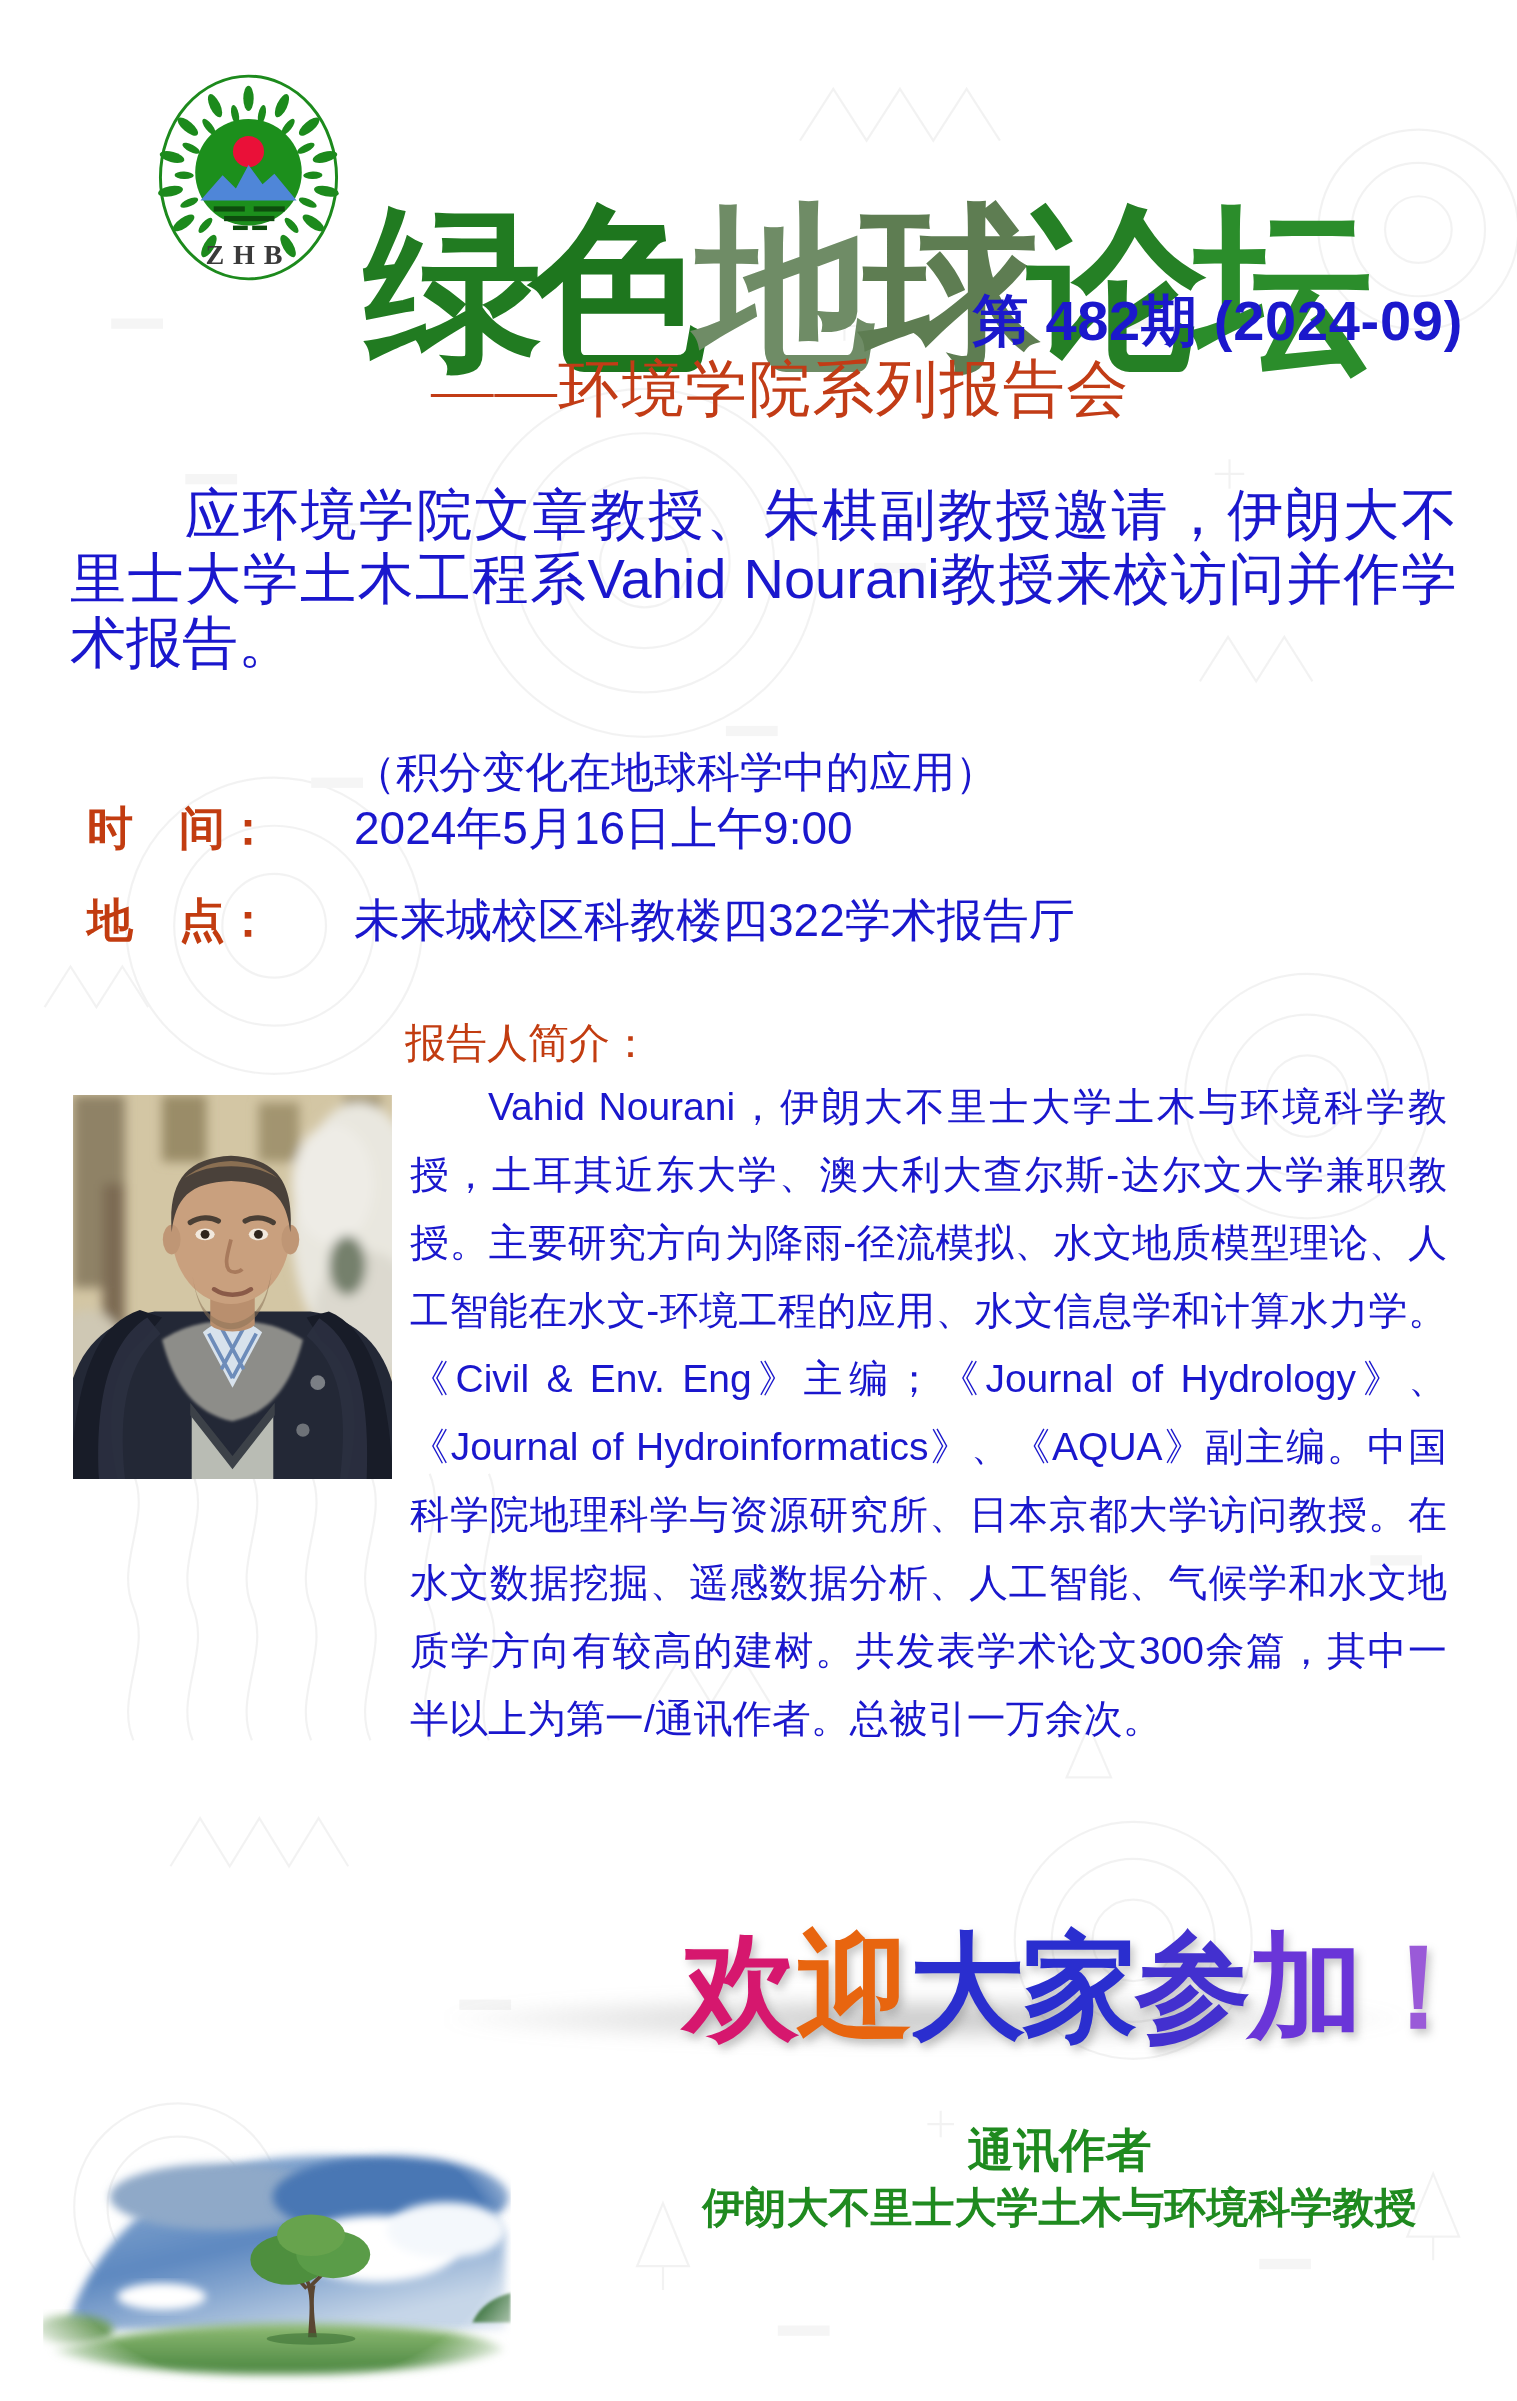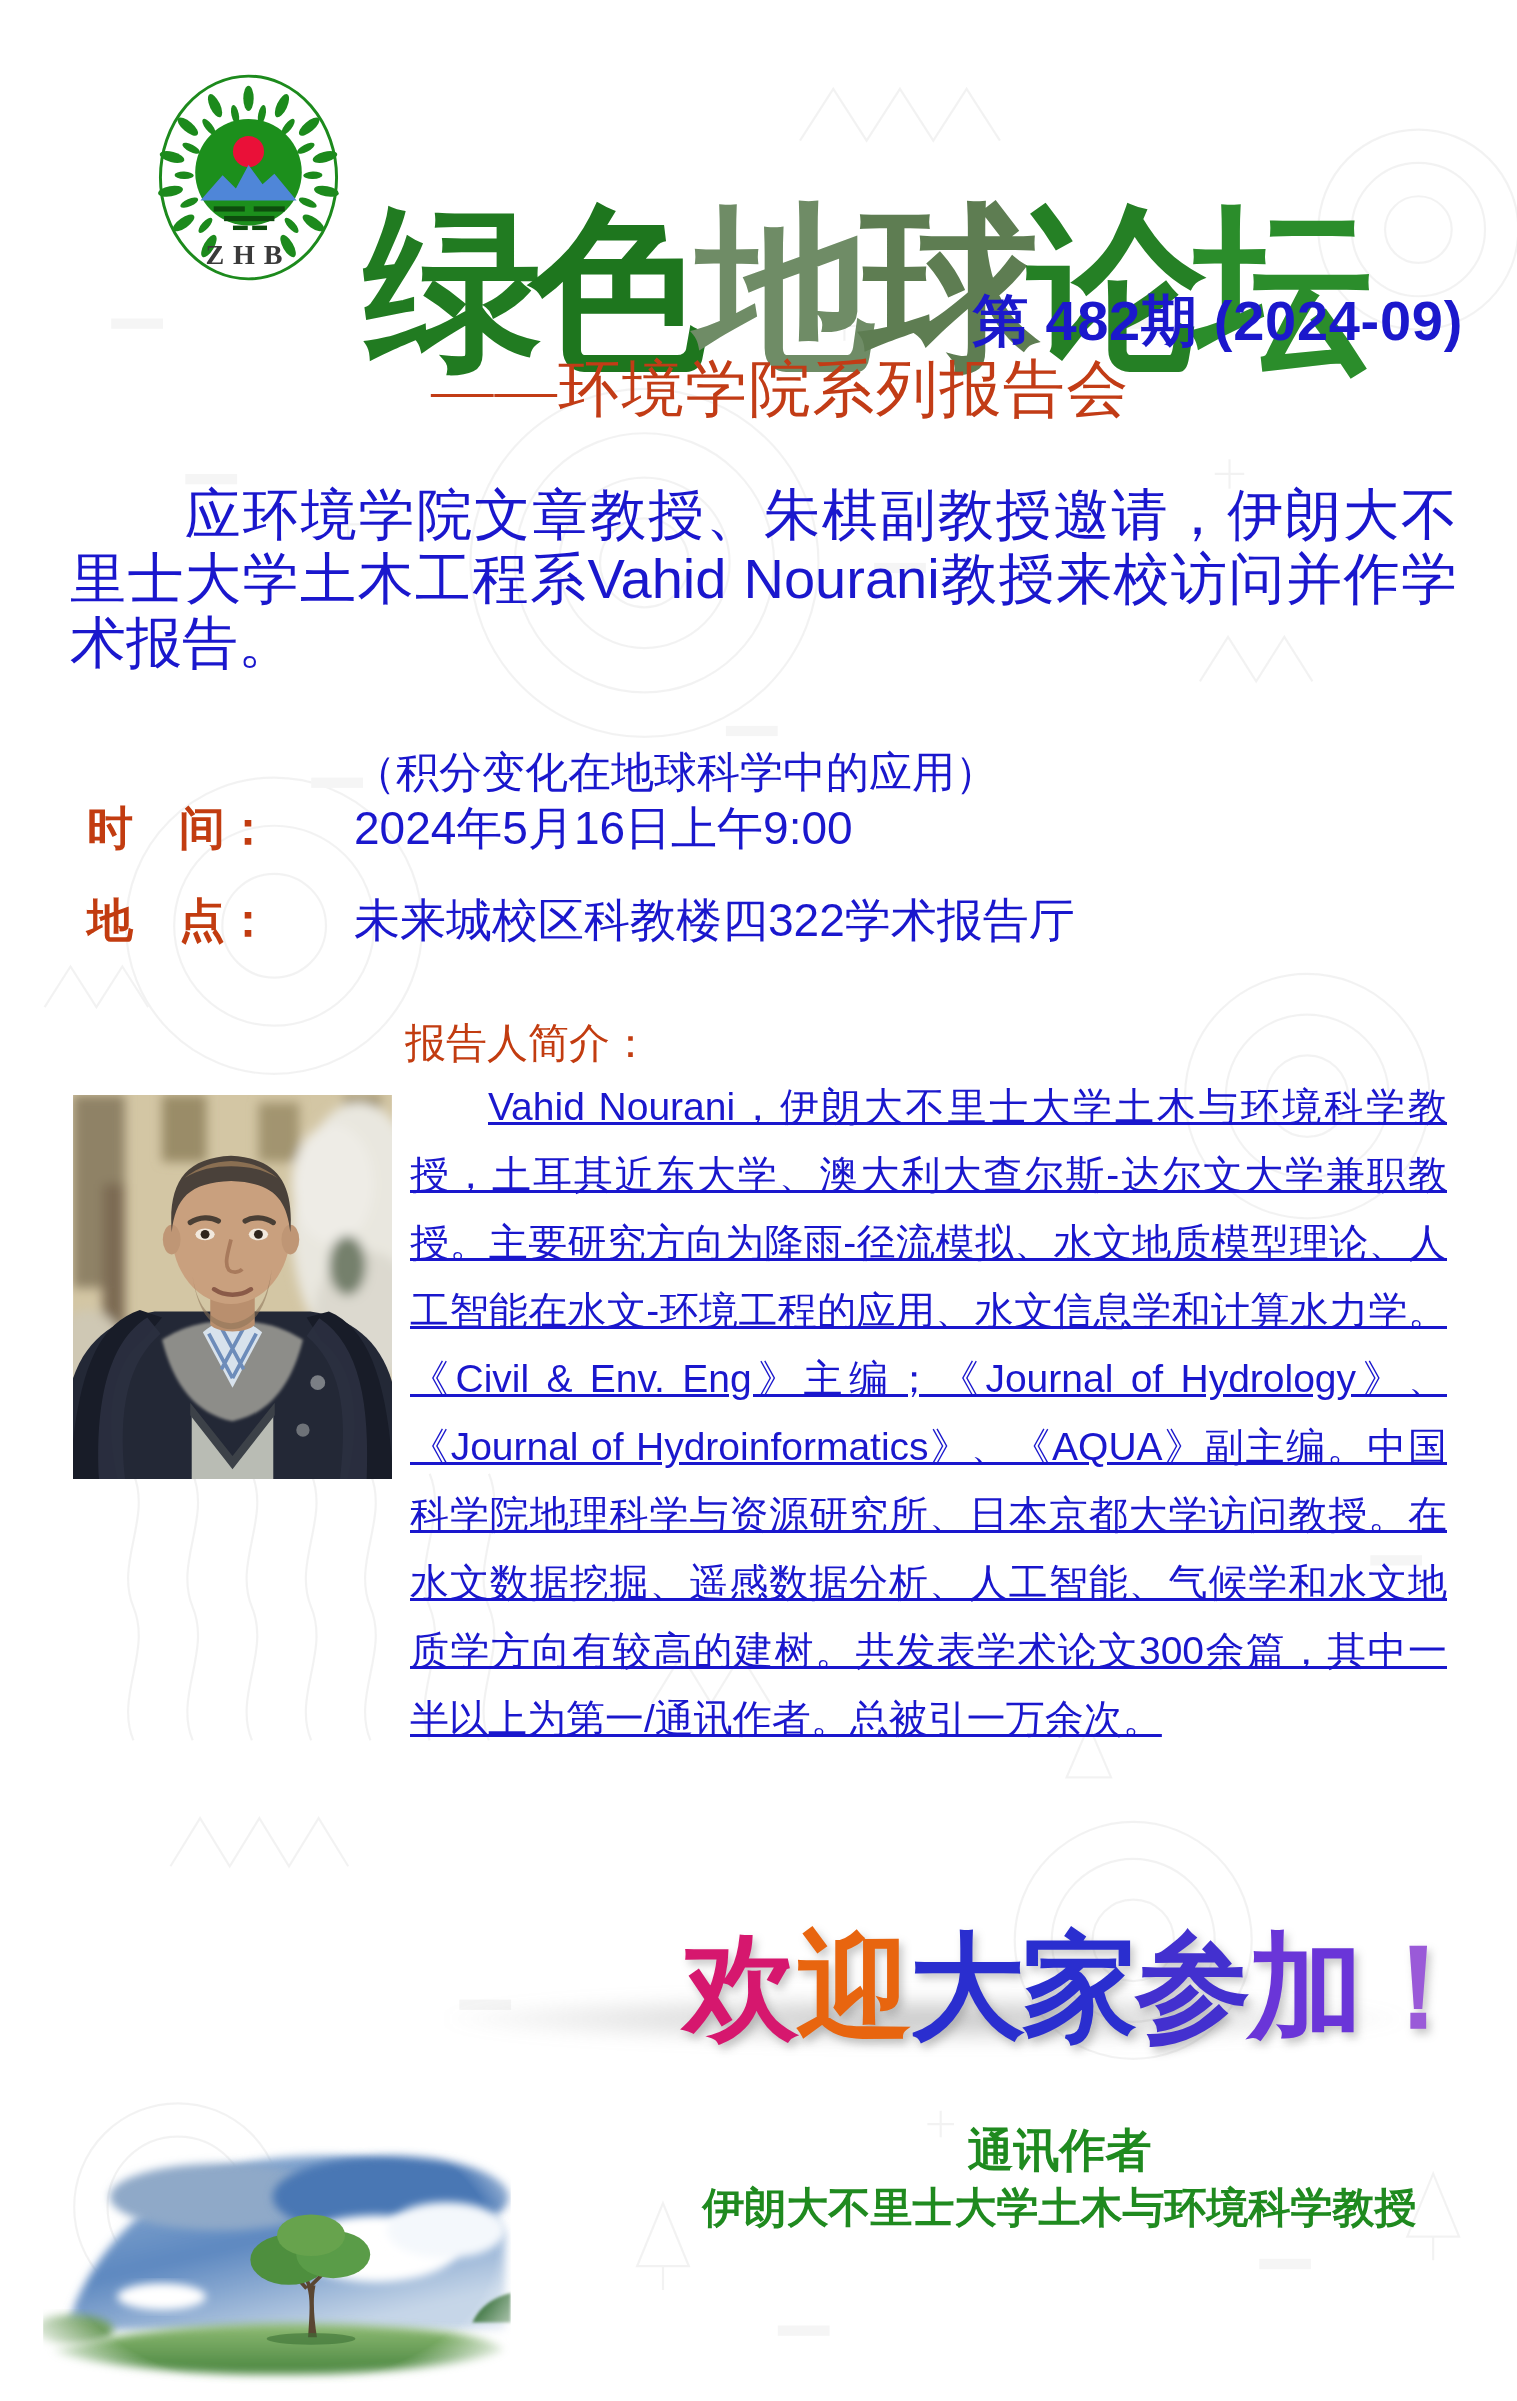--- a/index.html
+++ b/index.html
@@ -26,21 +26,21 @@
   .info-value{position:absolute;left:267px;top:0;color:#1a17cd;white-space:nowrap;}
   .row-topic{top:639px;}
   .topic-cn{position:absolute;left:353px;top:744px;font-size:43px;color:#1a17cd;white-space:nowrap;}
   .row-time{top:798px;}
   .row-venue{top:890px;}
   
   .speaker-heading{position:absolute;left:405px;top:1016px;margin:0;
                    font-size:41px;font-weight:400;color:#c23c10;}
   .photo{position:absolute;left:73px;top:1095px;width:319px;height:384px;}
   .bio{position:absolute;left:410px;top:1073px;width:1037px;margin:0;
-       font-size:39px;line-height:68px;color:#1a17cd;text-indent:2em;text-align:justify;text-decoration:underline;}
+       font-size:39px;line-height:68px;color:#1a17cd;text-indent:2em;text-align:justify;}
   
   .welcome-smear{position:absolute;left:444px;top:1993px;width:963px;height:52px;
                  background:radial-gradient(ellipse at 50% 50%, rgba(110,110,110,.40), rgba(110,110,110,0) 72%);
                  filter:blur(7.4px);}
   .welcome{position:absolute;left:683px;top:1910px;width:778px;white-space:nowrap;
            font-family:"Liberation Serif", serif;font-weight:700;font-size:116px;letter-spacing:-3px;
            text-shadow:3.7px 5.2px 9px rgba(130,130,130,.45);}
   
   .footer{position:absolute;left:667px;top:2121px;width:785px;text-align:center;
           font-family:"Liberation Serif", serif;font-weight:700;color:#1f8a1f;}

